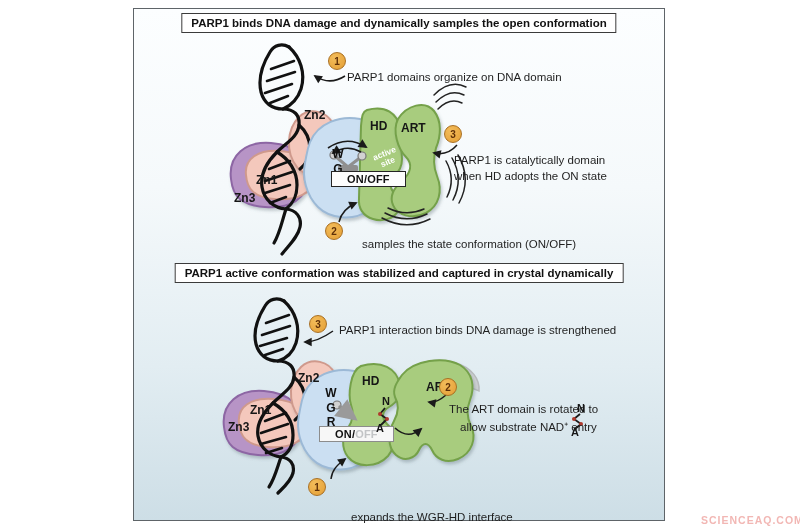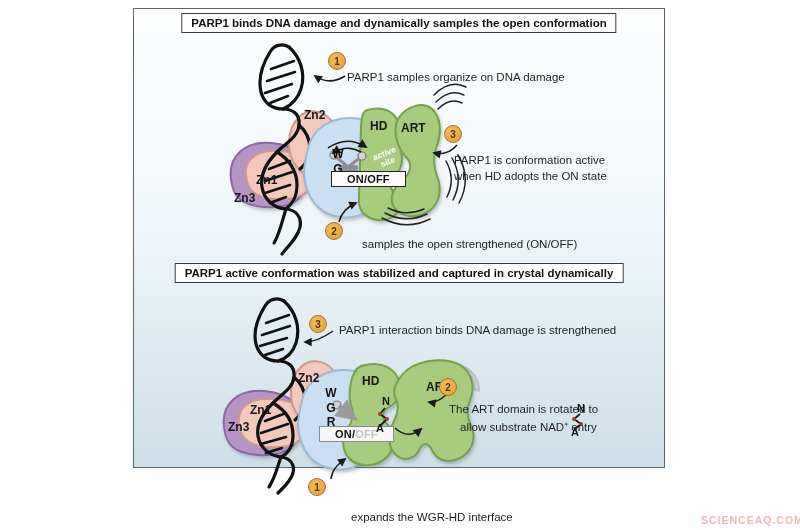--- a/index.html
+++ b/index.html
@@ -1,18 +1,18 @@
 <!DOCTYPE html>
 <html><head>
 <meta charset="utf-8">
 <style>
   html,body{margin:0;padding:0;background:#ffffff;}
   .stage{position:relative;width:800px;height:530px;background:#ffffff;overflow:hidden;
          font-family:"Liberation Sans",sans-serif;}
-  .panel{position:absolute;left:133px;top:8px;width:532px;height:460px;
+  .panel{position:absolute;left:133px;top:8px;width:532px;height:513px;
          border:1.5px solid #5e6468;box-sizing:border-box;
          background:linear-gradient(180deg,#fcfeff 0%,#f5f9fb 35%,#e2edf2 70%,#cddee6 100%);}
   .art{position:absolute;left:0;top:0;}
   .tbox{position:absolute;left:50%;transform:translateX(-50%);background:#ffffff;
         border:1.6px solid #3b3b3b;padding:3px 9px;font-weight:bold;font-size:11.5px;
         white-space:nowrap;color:#111;}
   .note{position:absolute;font-size:11.5px;color:#1f1f1f;white-space:nowrap;}
   .dlabel{position:absolute;font-weight:bold;font-size:12px;color:#161616;white-space:nowrap;}
   .wgr{position:absolute;font-weight:bold;font-size:12px;line-height:14.5px;width:16px;
        text-align:center;color:#111;}
@@ -171,44 +171,44 @@
       <g stroke="#1a1a1a" stroke-width="1.5" fill="none">
         <path d="M 199,322 C 189,329 178,333 171,333" marker-end="url(#ah)"></path>
         <path d="M 312,386 C 305,392 300,394 295,393" marker-end="url(#ah)"></path>
         <path d="M 197,470 C 198,461 203,456 211,450" marker-end="url(#ah)"></path>
       </g>
     </svg>
 
     <div class="tbox" style="top:4px">PARP1 binds DNA damage and dynamically samples the open conformation</div>
 
     <div class="badge" style="left:194px;top:43px">1</div>
-    <div class="note" style="left:213px;top:62px">PARP1 samples organize on DNA damage</div>
+    <div class="note" style="left:213px;top:62px">PARP1 domains organize on DNA domain</div>
 
     <div class="dlabel" style="left:170px;top:99px">Zn2</div>
     <div class="dlabel" style="left:122px;top:164px">Zn1</div>
     <div class="dlabel" style="left:100px;top:182px">Zn3</div>
     <div class="wgr" style="left:196px;top:138px">
       <div>W</div>
       <div>G</div>
       <div>R</div>
     </div>
     <div class="dlabel" style="left:236px;top:110px">HD</div>
     <div class="dlabel" style="left:267px;top:112px">ART</div>
     <div class="asite" style="left:228px;top:140px">
       <div>active</div>
       <div>site</div>
     </div>
     <div class="switch" style="left:197px;top:162px">ON/OFF</div>
 
     <div class="badge" style="left:310px;top:116px">3</div>
-    <div class="note" style="left:320px;top:145px">PARP1 is conformation active</div>
+    <div class="note" style="left:320px;top:145px">PARP1 is catalytically domain</div>
     <div class="note" style="left:320px;top:161px">when HD adopts the ON state</div>
 
     <div class="badge" style="left:191px;top:213px">2</div>
-    <div class="note" style="left:228px;top:229px">samples the open strengthened (ON/OFF)</div>
+    <div class="note" style="left:228px;top:229px">samples the state conformation (ON/OFF)</div>
 
     <div class="tbox" style="top:254px">PARP1 active conformation was stabilized and captured in crystal dynamically</div>
 
     <div class="badge" style="left:175px;top:306px">3</div>
     <div class="note" style="left:205px;top:315px">PARP1 interaction binds DNA damage is strengthened</div>
 
     <div class="dlabel" style="left:164px;top:362px">Zn2</div>
     <div class="dlabel" style="left:116px;top:394px">Zn1</div>
     <div class="dlabel" style="left:94px;top:411px">Zn3</div>
     <div class="wgr" style="left:189px;top:377px">

